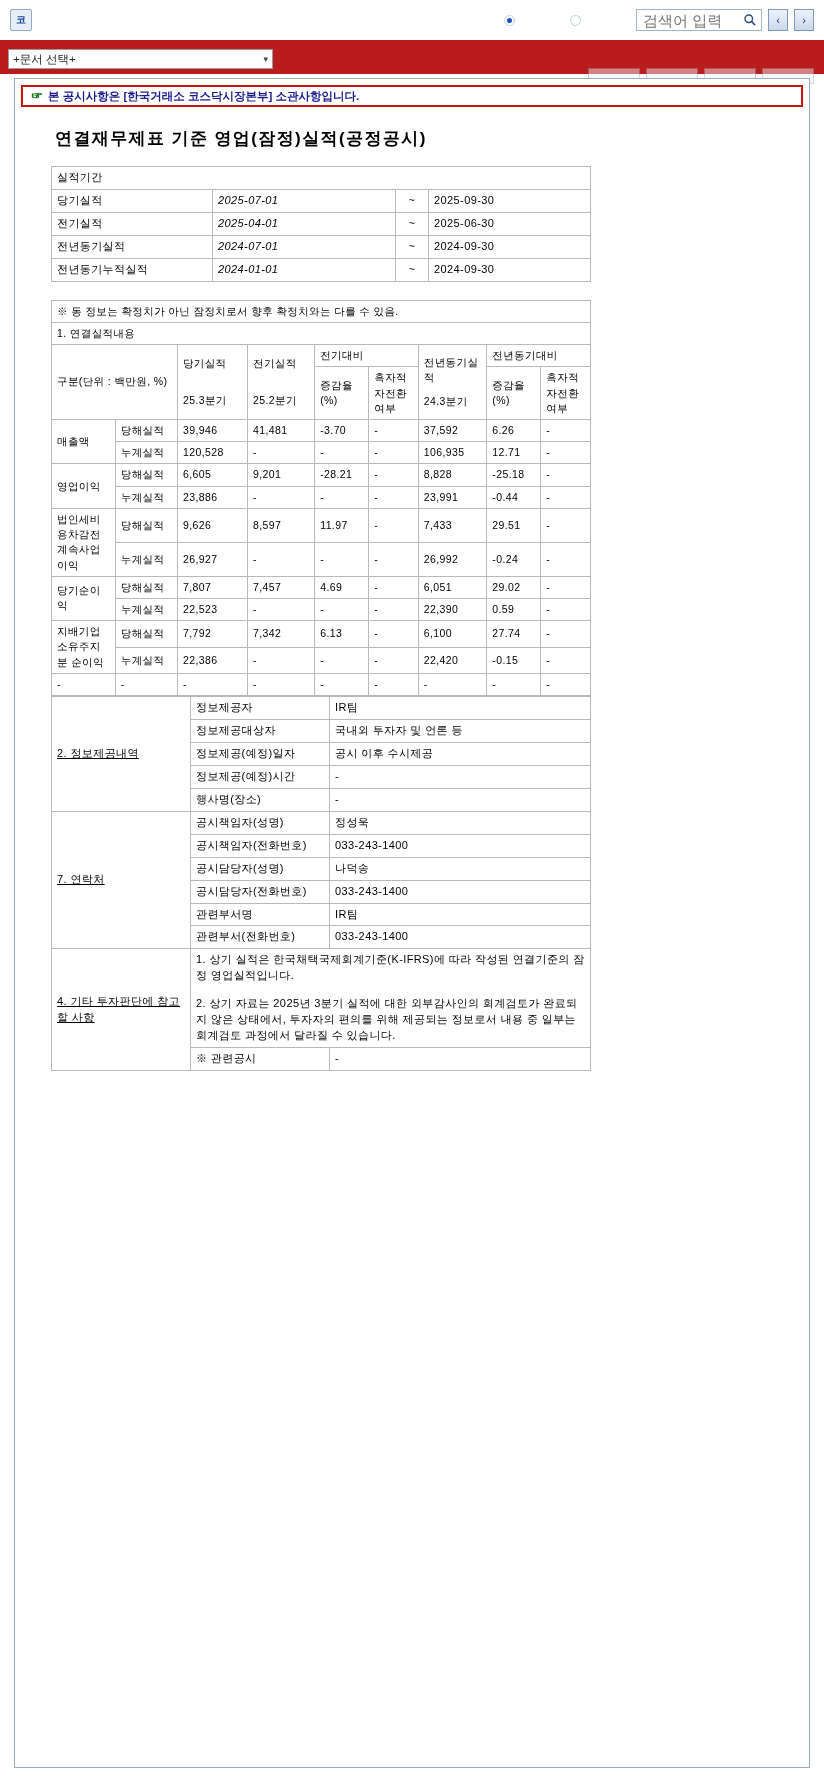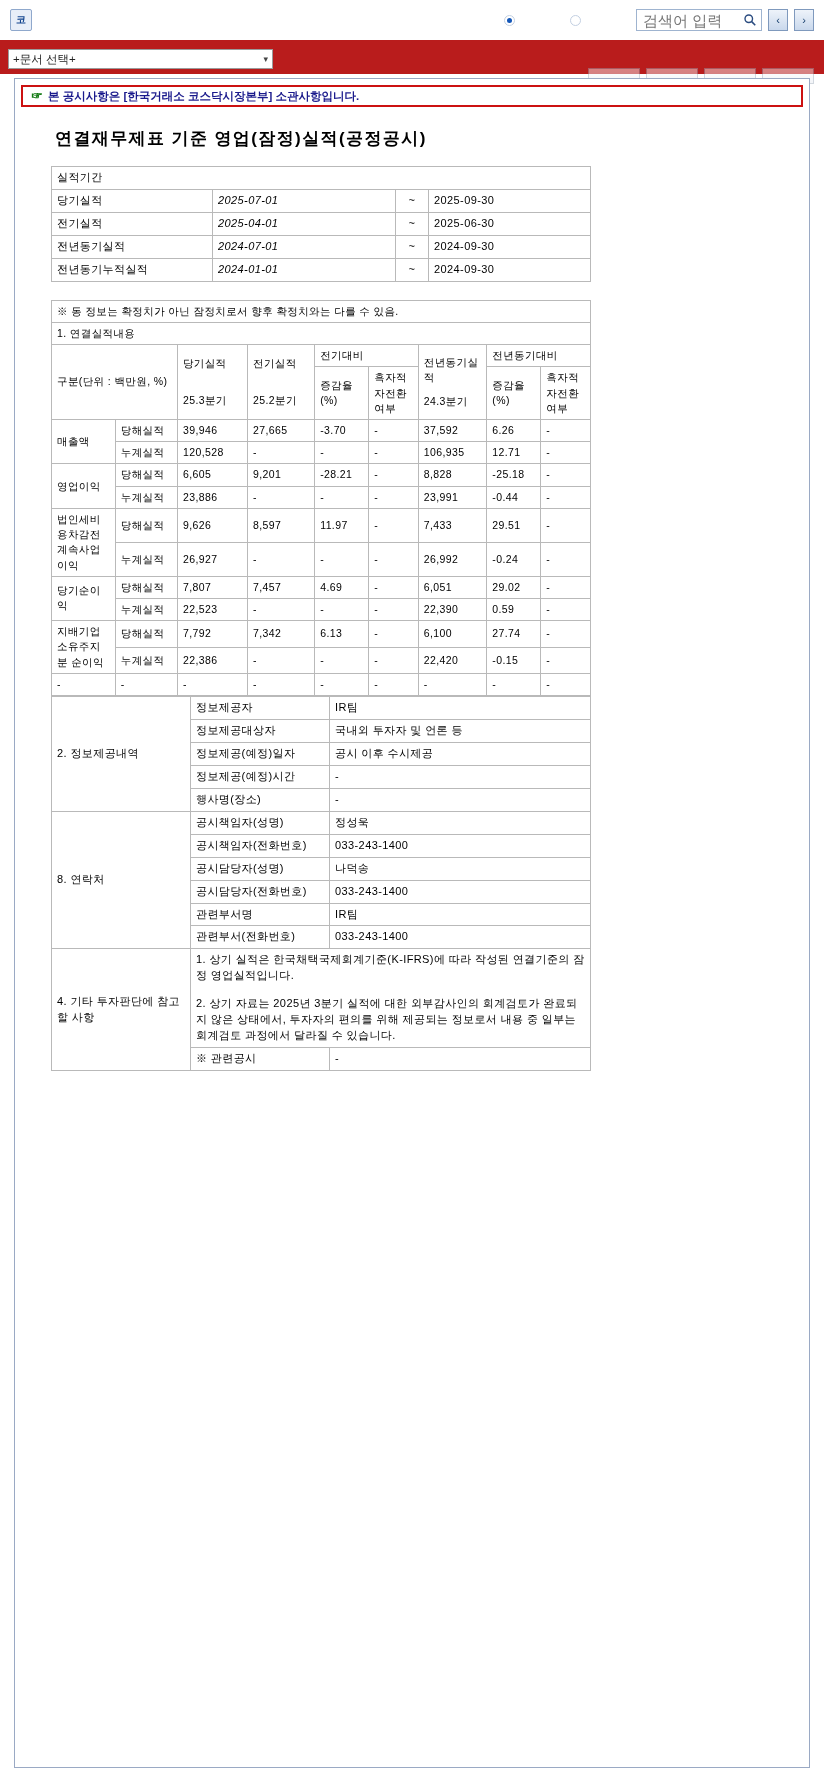--- a/index.html
+++ b/index.html
@@ -221,21 +221,21 @@
 
   .note-row td {
     letter-spacing: 0.6px;
   }
   .main-table { width: 540px; }
   .main-table td { font-size: 10.5px; }
 
   .wrapline { white-space: normal; }
 
   .section-table { width: 540px; }
-  .section-table td.secname { width: 128px; vertical-align: middle;}
+  .section-table td.secname { width: 128px; vertical-align: middle; text-decoration: underline;}
   .section-table td.k { width: 128px; }
 
   .memo-cell { line-height: 1.7; letter-spacing: 0.3px; }
   .memo-p { margin: 0 0 12px 0; }
   .memo-p:last-child { margin-bottom: 0; }
 </style>
 </head>
 <body>
 
 <div id="page">
@@ -356,21 +356,21 @@
             <td class="wrapline" style="width:46px">증감율(%)</td>
             <td class="wrapline" style="width:46px">흑자적자전환여부</td>
             <td class="wrapline" style="width:46px">증감율(%)</td>
             <td class="wrapline" style="width:46px">흑자적자전환여부</td>
           </tr>
 
           <tr>
             <td rowspan="2" class="wrapline" style="width:64px">매출액</td>
             <td style="width:62px">당해실적</td>
             <td>39,946</td>
-            <td>27,665</td>
+            <td>41,481</td>
             <td>-3.70</td>
             <td>-</td>
             <td>37,592</td>
             <td>6.26</td>
             <td>-</td>
           </tr>
           <tr>
             <td>누계실적</td>
             <td>120,528</td>
             <td>-</td>
@@ -502,21 +502,21 @@
           <tr>
             <td class="k">정보제공(예정)시간</td>
             <td>-</td>
           </tr>
           <tr>
             <td class="k">행사명(장소)</td>
             <td>-</td>
           </tr>
 
           <tr>
-            <td class="secname" rowspan="6">8. 연락처</td>
+            <td class="secname" rowspan="6">7. 연락처</td>
             <td class="k">공시책임자(성명)</td>
             <td>정성욱</td>
           </tr>
           <tr>
             <td class="k">공시책임자(전화번호)</td>
             <td>033-243-1400</td>
           </tr>
           <tr>
             <td class="k">공시담당자(성명)</td>
             <td>나덕송</td>

